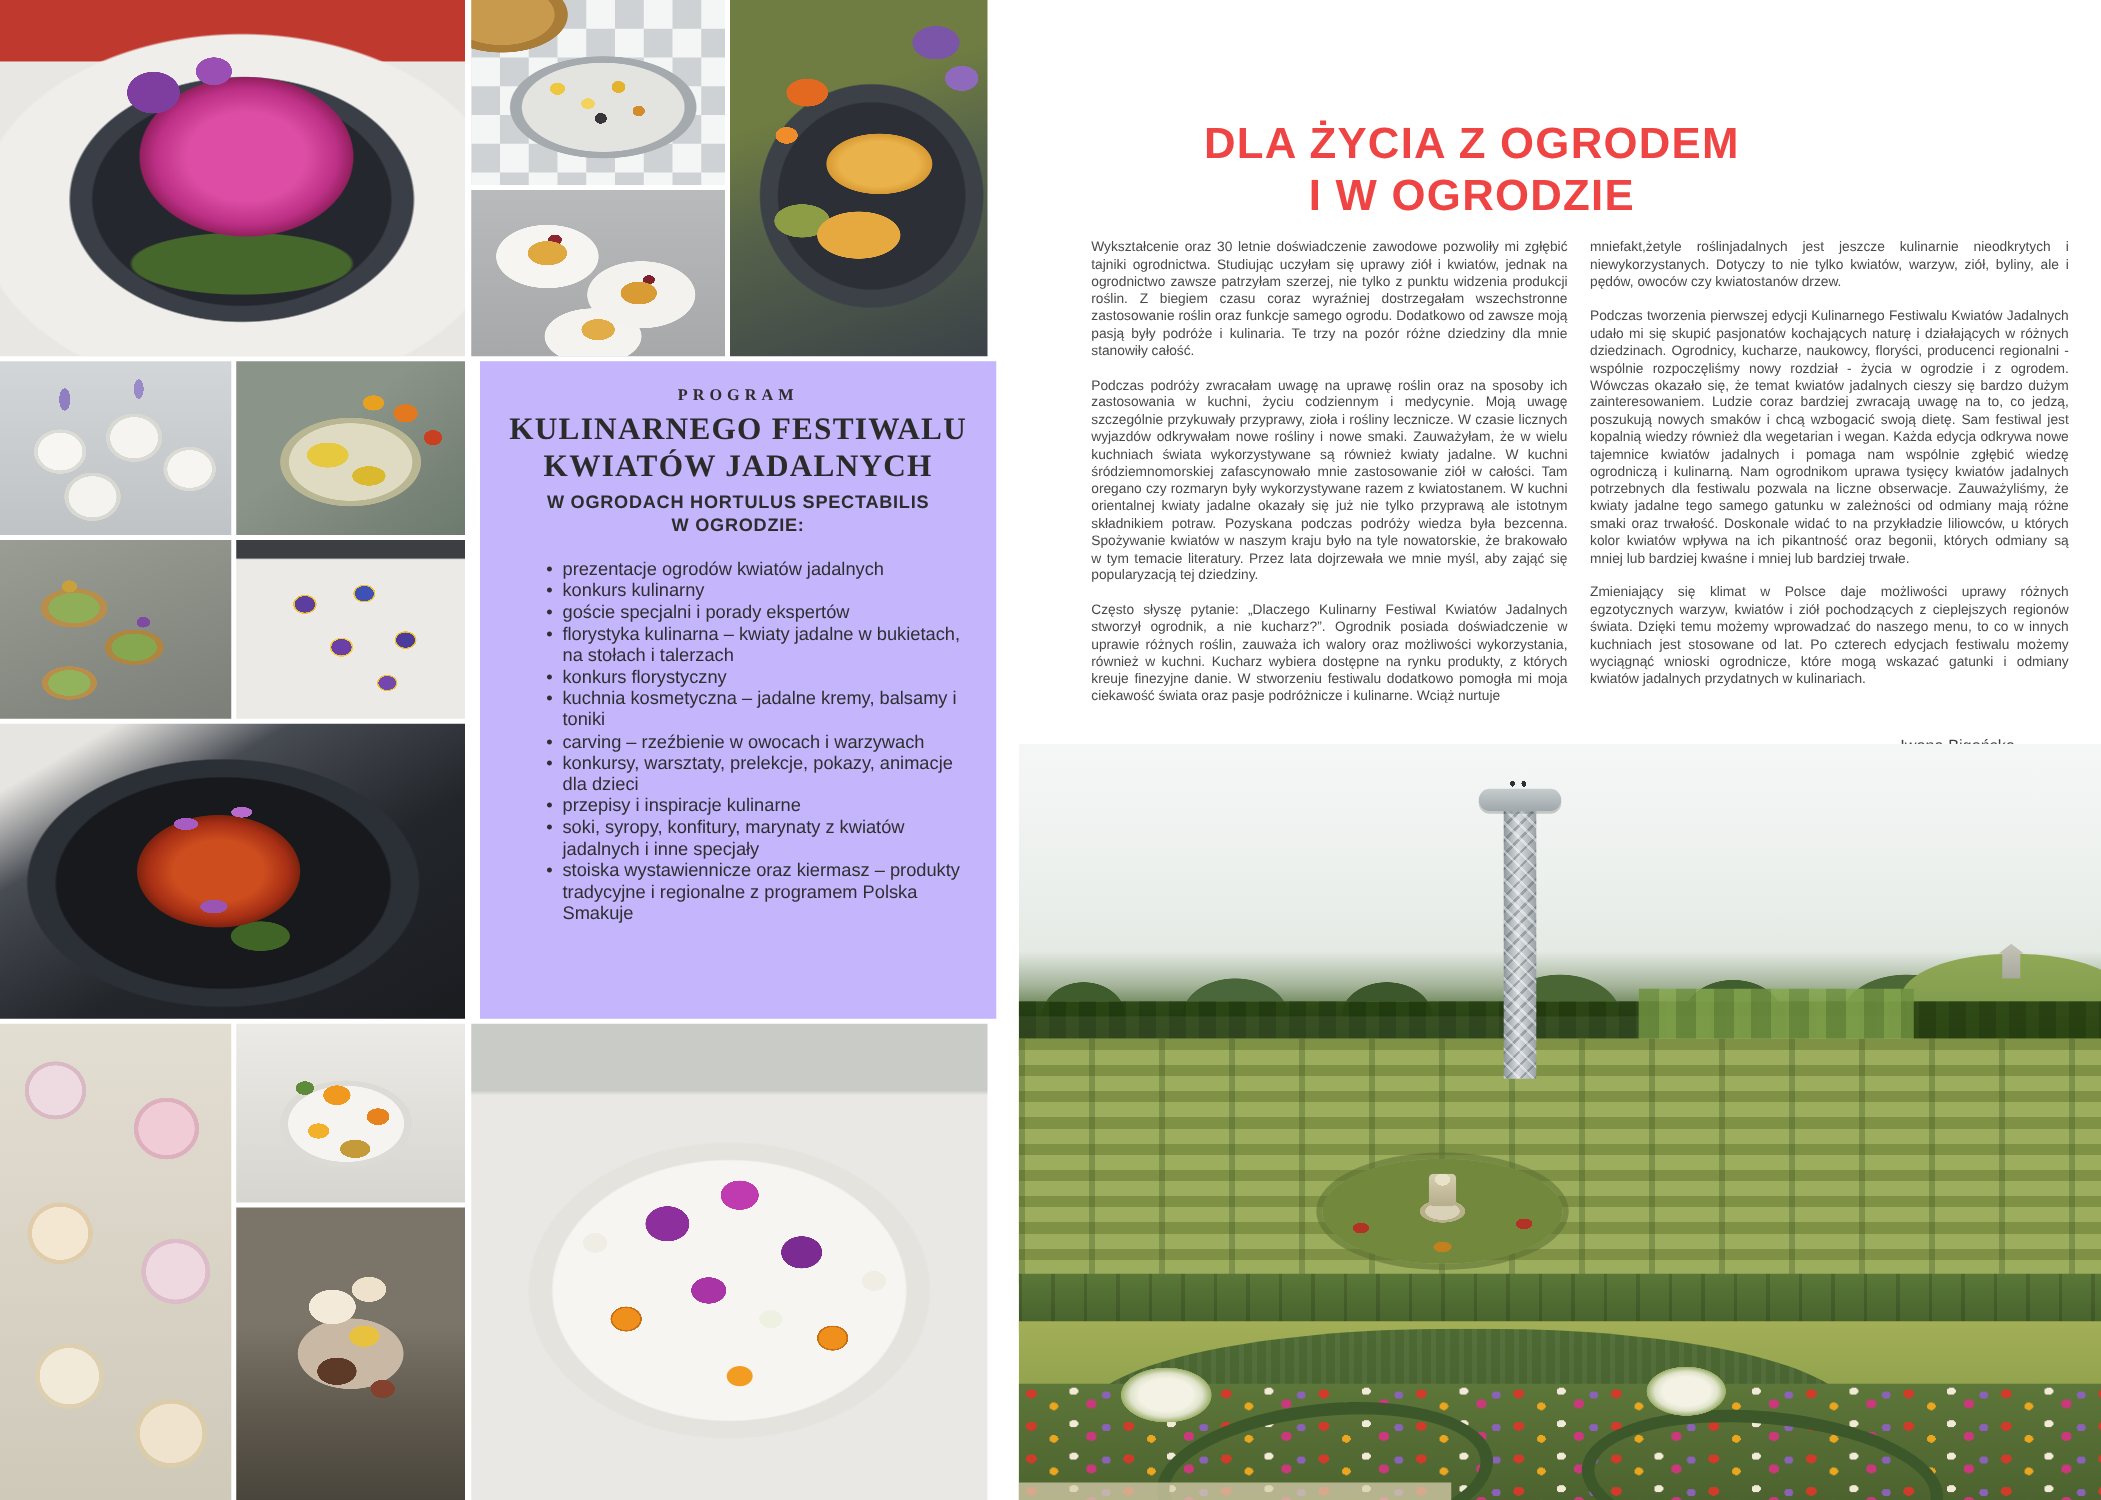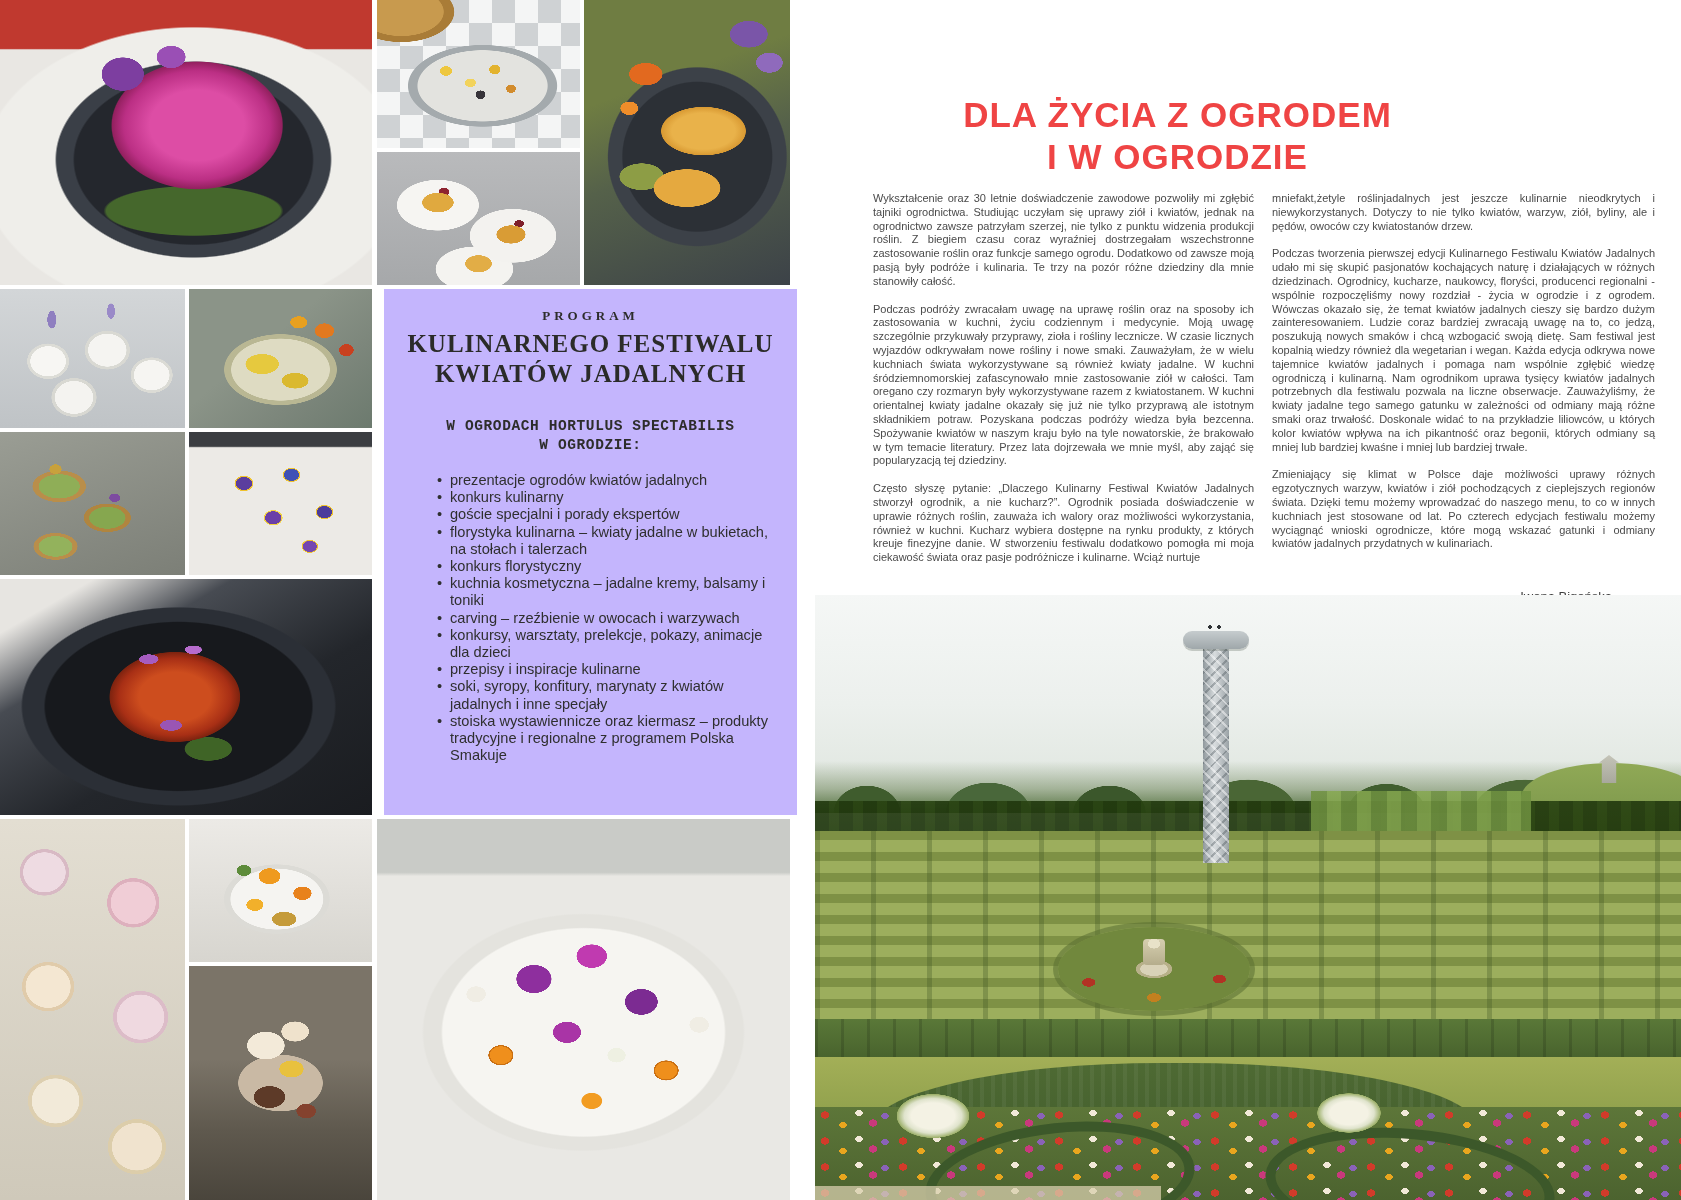--- a/index.html
+++ b/index.html
@@ -145,22 +145,22 @@
       radial-gradient(190px 140px at 50% 56%,#f6f5f1 0 74%,#e4e3de 75% 84%,rgba(0,0,0,0) 85%),
       linear-gradient(180deg,#c9cbc7 0 14%,#e9e8e4 15% 100%);}
   
   .program{left:384px;top:289px;width:413px;height:526px;background:#c4b5fd;}
   .program .kicker{margin-top:19px;text-align:center;
     font-family:"Liberation Serif",serif;font-size:13px;letter-spacing:4px;
     font-weight:700;color:#2d2d2b;}
   .program .ptitle{margin-top:5px;text-align:center;
     font-family:"Liberation Serif",serif;font-size:25px;line-height:30px;
     font-weight:700;letter-spacing:1px;color:#2b2b29;}
-  .program .psub{margin-top:28px;text-align:center;
-    font-family:Liberation Mono, monospace;font-size:14.5px;line-height:19px;
+  .program .psub{margin-top:4px;text-align:center;
+    font-family:Liberation Sans, sans-serif;font-size:14.5px;line-height:19px;
     font-weight:700;letter-spacing:0.6px;color:#2d2d2b;}
   .program ul{margin:17px 0 0 0;padding:0 0 0 53px;list-style:none;width:336px;box-sizing:content-box;}
   .program li{position:relative;padding-left:13px;
     font-size:14.6px;line-height:17.2px;color:#2f2f2f;}
   .program li::before{content:"•";position:absolute;left:0;top:0;color:#2f2f2f;}
   
   .art-title{left:810px;top:94px;width:735px;text-align:center;
     font-family:Liberation Sans, sans-serif;font-weight:700;color:#ef4444;
     font-size:35px;line-height:42px;letter-spacing:1px;}
   .col{font-size:11px;line-height:13.8px;color:#4a4a4a;text-align:justify;}

